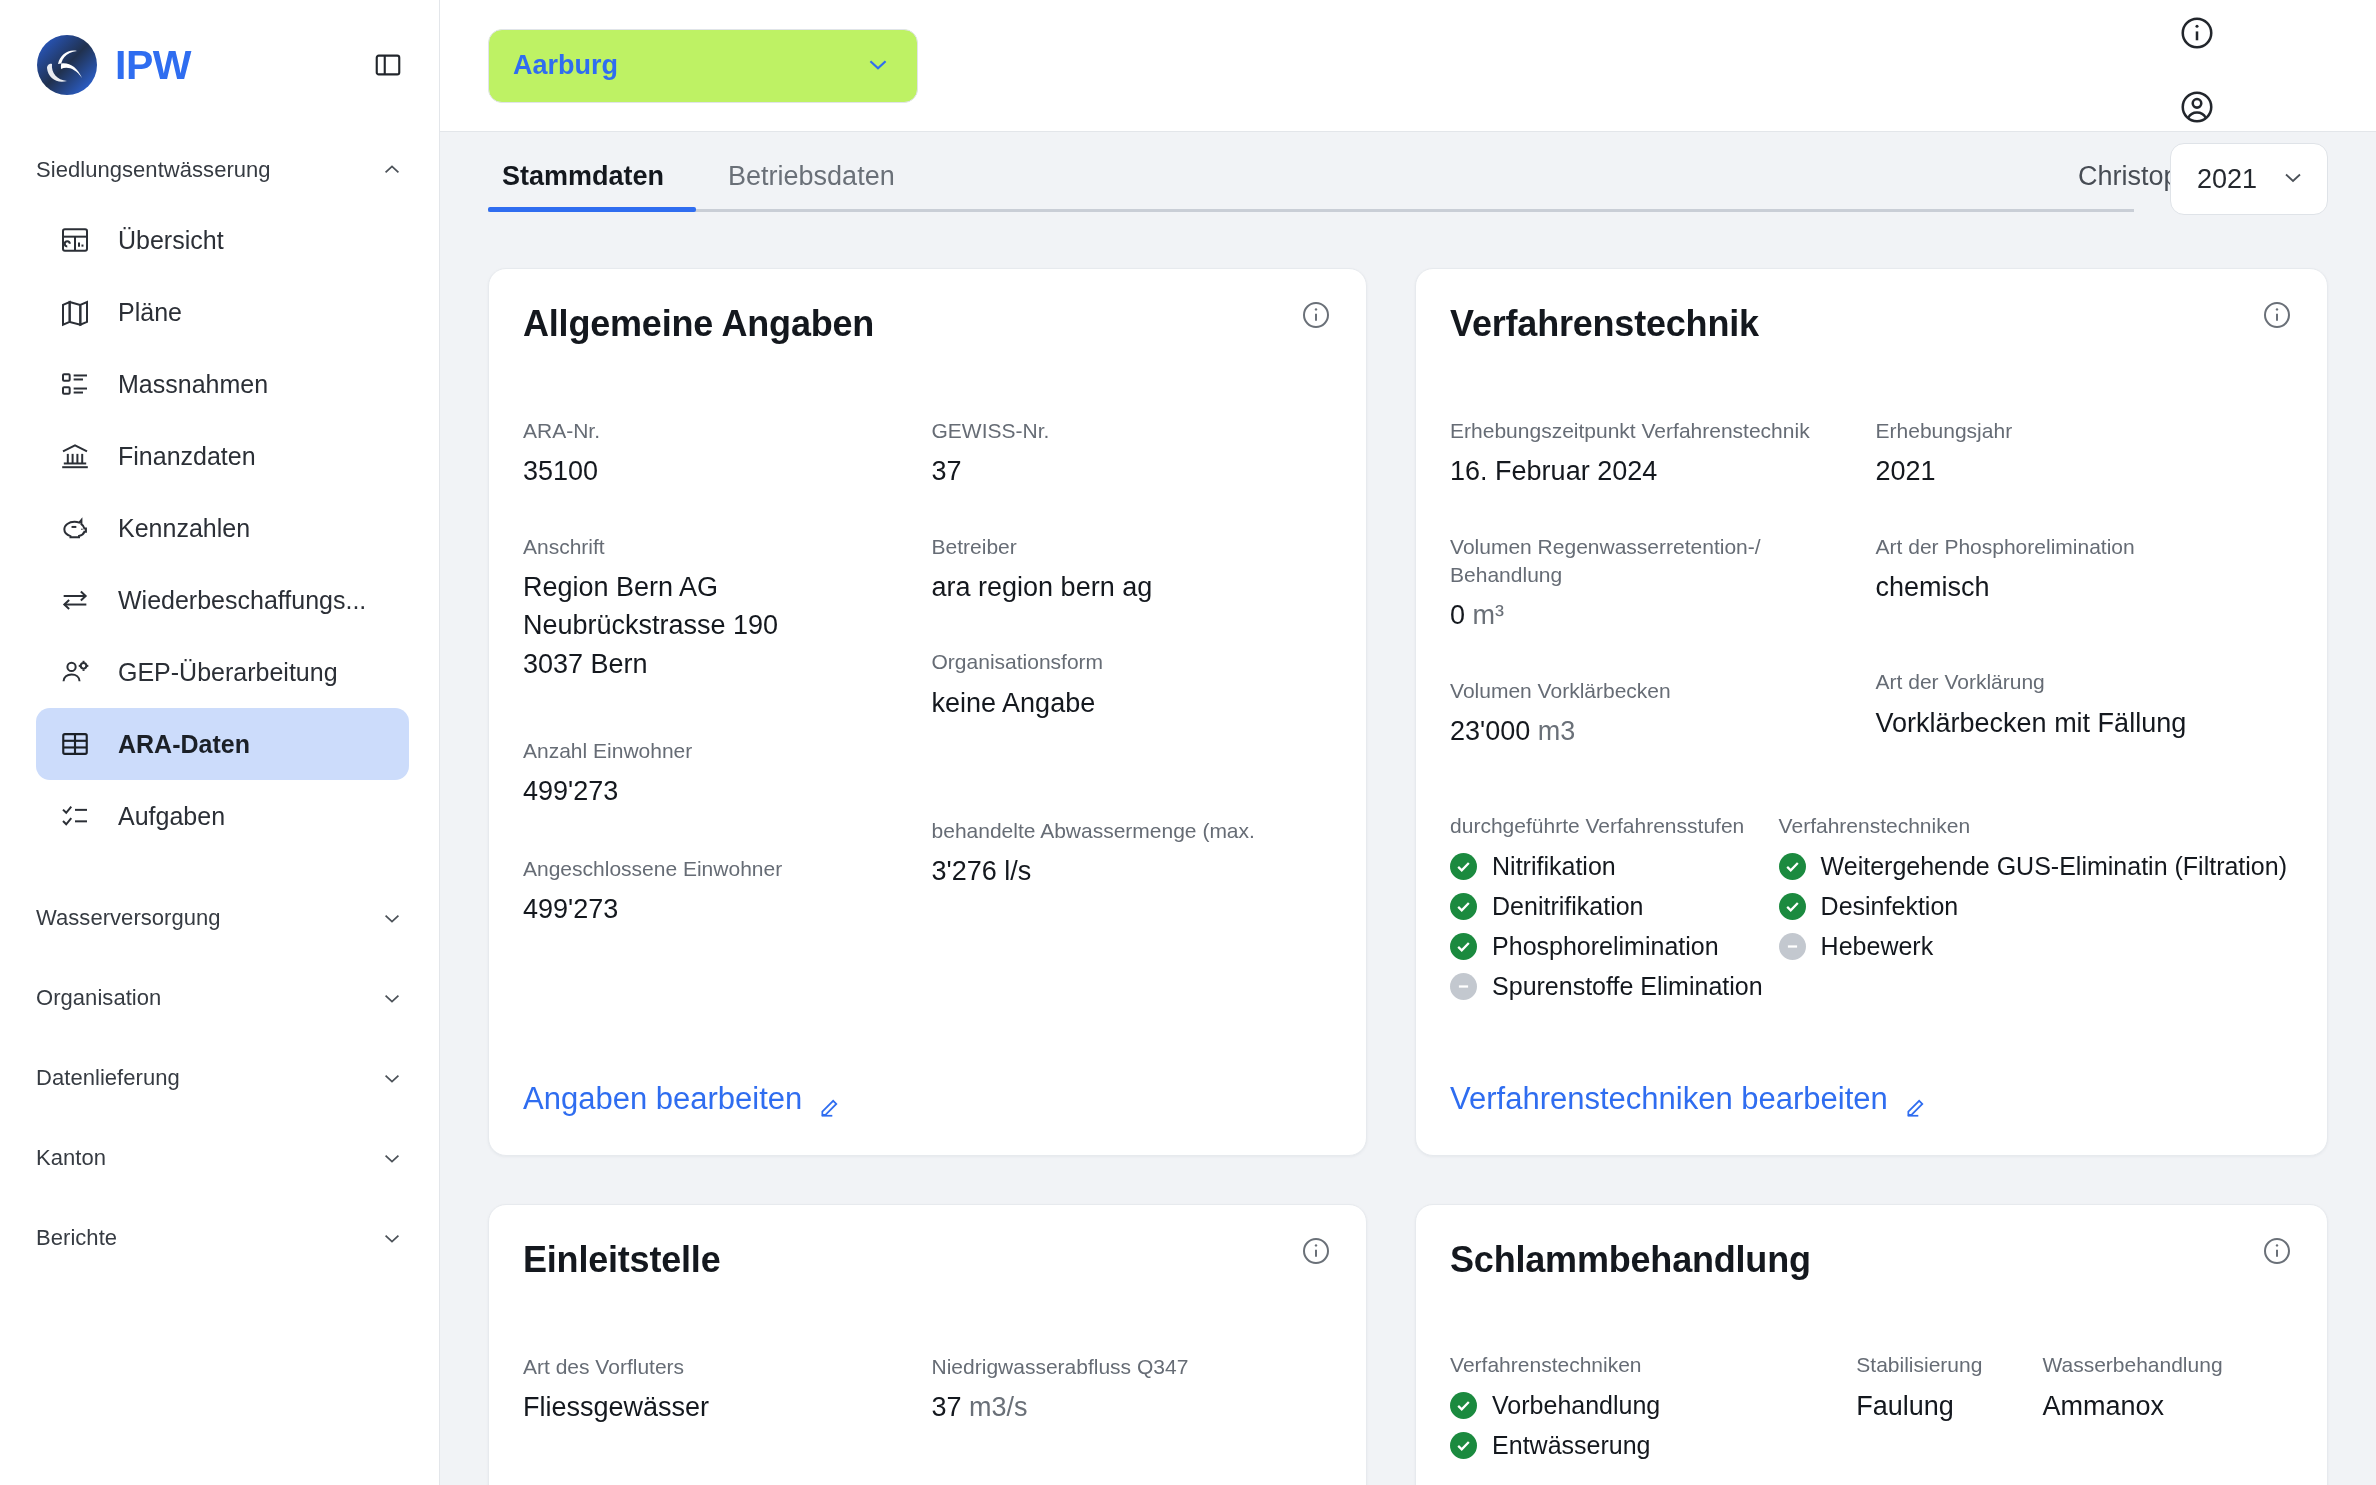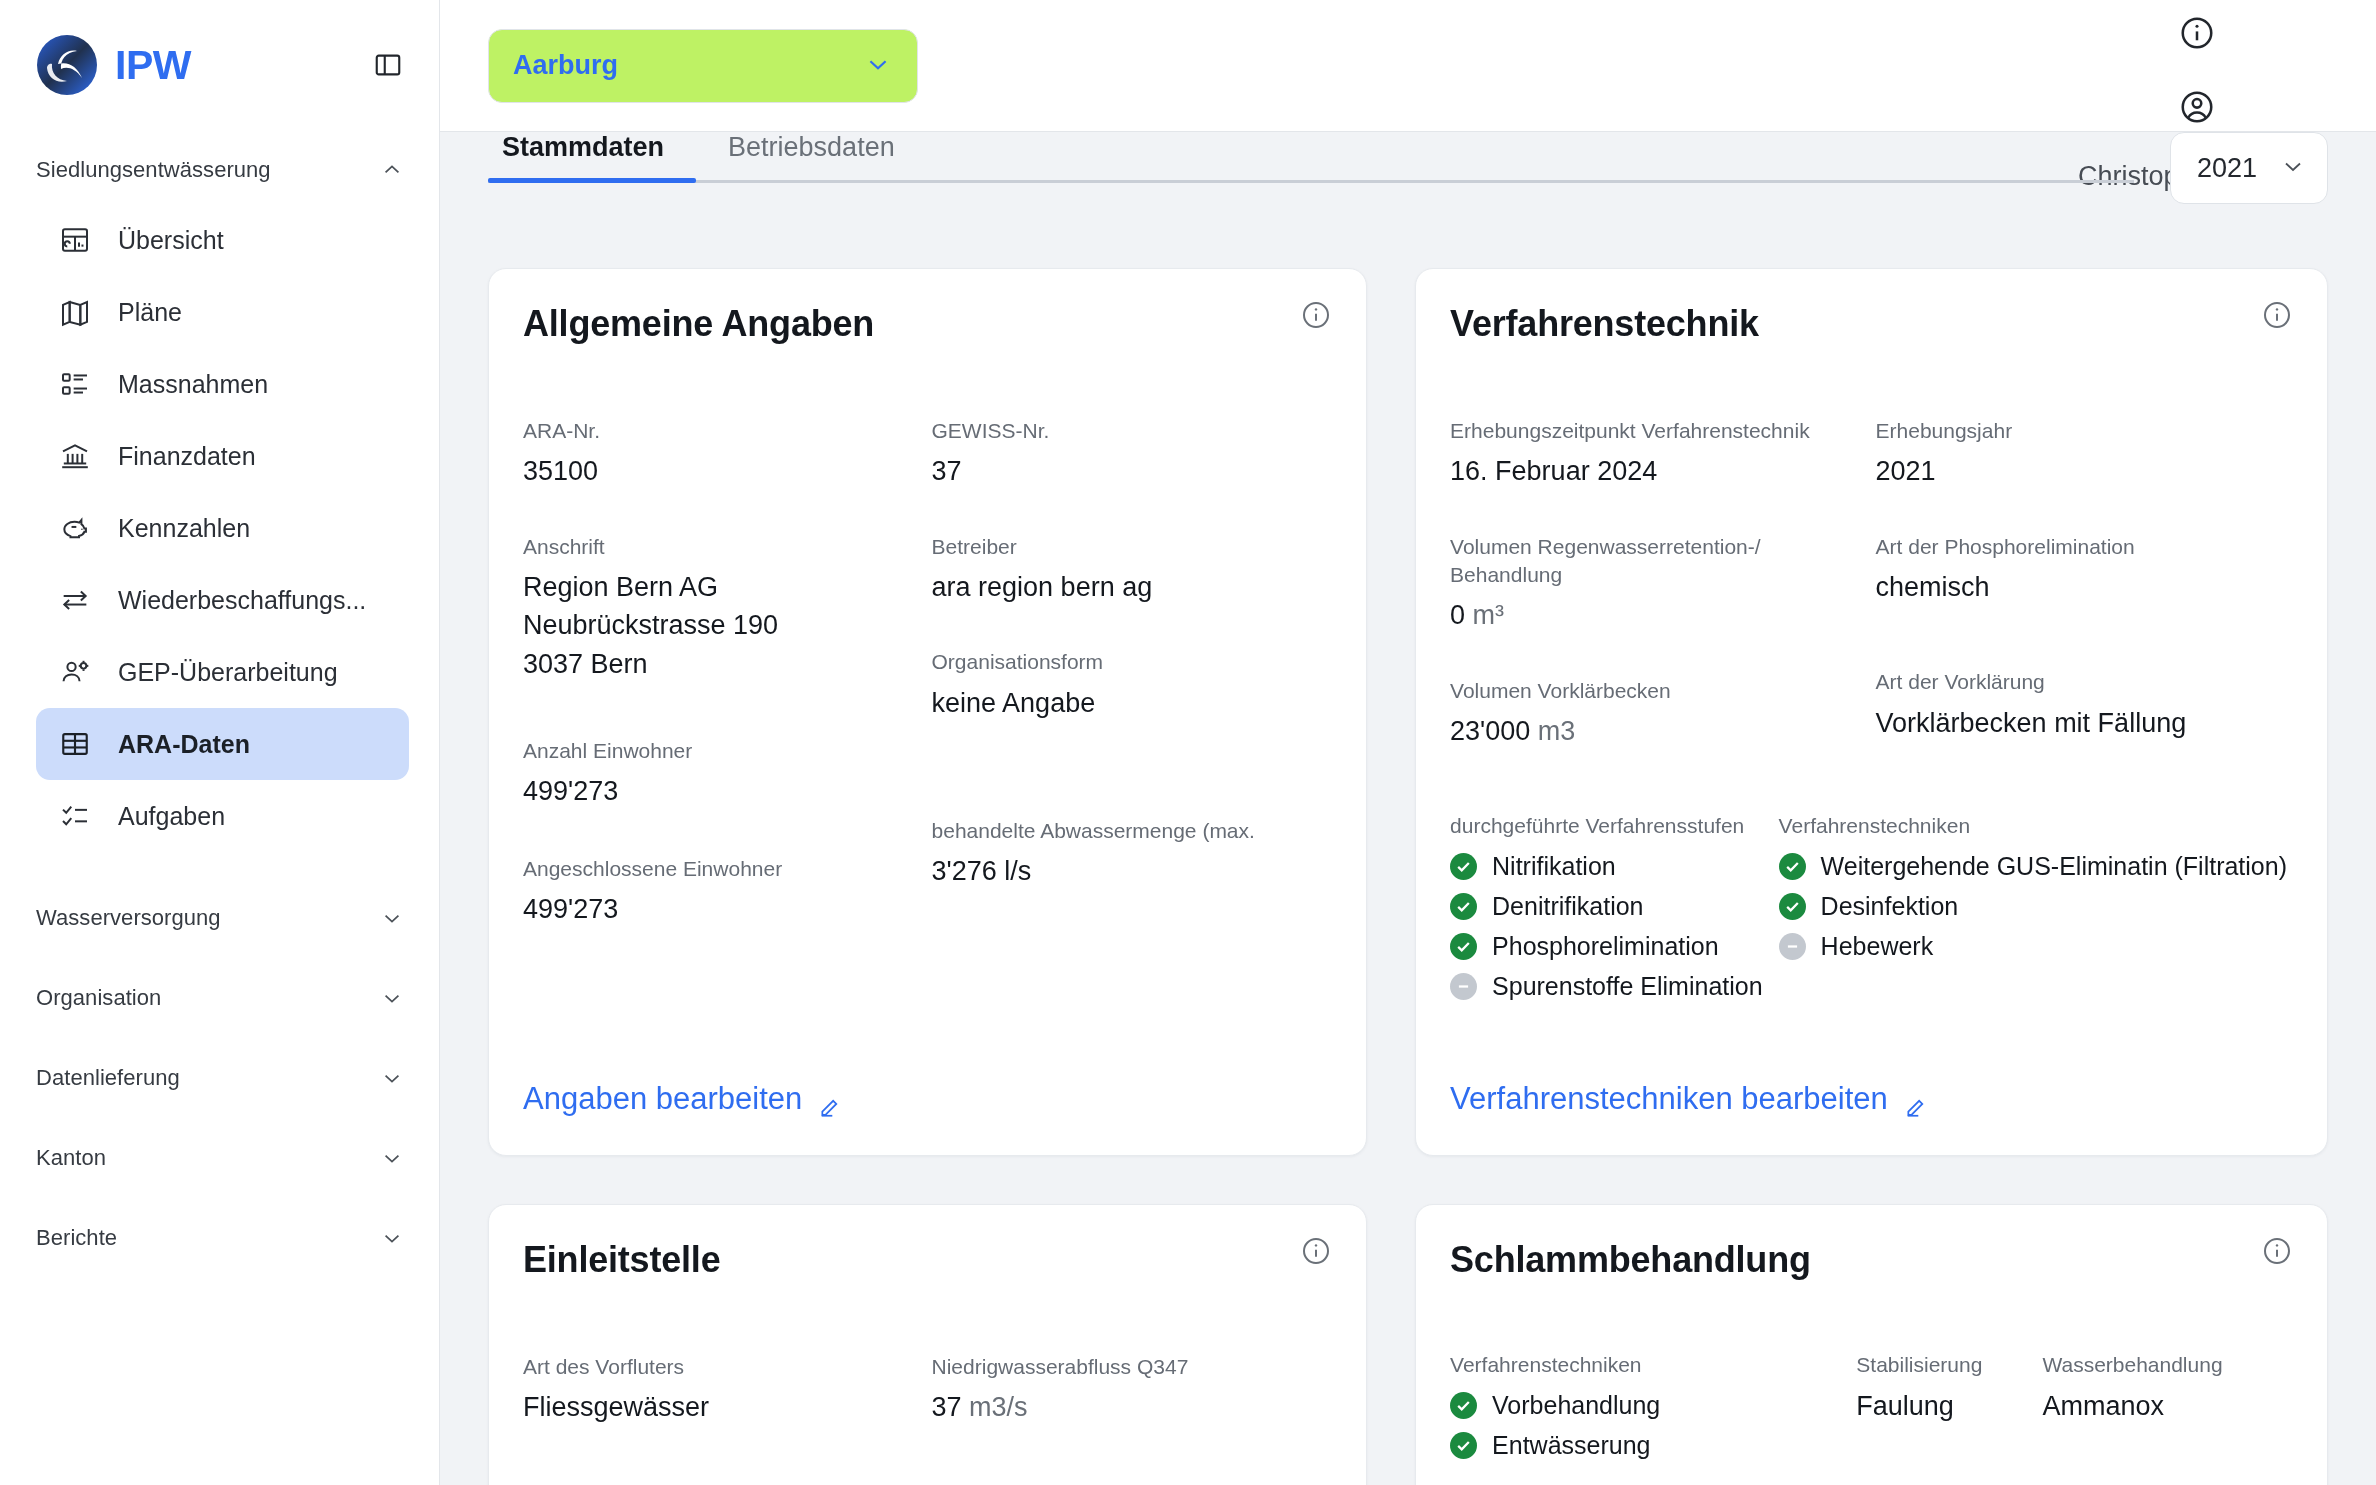--- a/index.html
+++ b/index.html
@@ -99,21 +99,21 @@
   }
   .muni-select .v { font-size: 27px; font-weight: bold; color: #2f6df0; }
   .topbar-right { display: flex; align-items: center; gap: 34px; flex-direction: column; }
   .icon-btn { width: 40px; height: 40px; display:flex;align-items:center;justify-content:center; cursor:pointer; }
   .user-chip { display:flex; align-items:center; gap: 20px; cursor:pointer; margin-left: 4px;}
   .user-chip .nm { font-size: 27px; color: #474c54; }
 
   .content { flex: 1 1 auto; overflow: hidden; padding: 0 48px; }
 
   .tabsrow {
-    display: flex; align-items: flex-start;
+    display: flex; align-items: center;
     height: 108px;
     position: relative;
   }
   .tabs { display: flex; align-items: flex-end; gap: 0; flex: 1 1 auto; position: relative; }
   .tabs::after {
     content:''; position: absolute; left:0; right: 0; bottom: 0;
     height: 3px; background: #c9ced6;
   }
   .tab {
     font-size: 27px; color: #6a7078;

